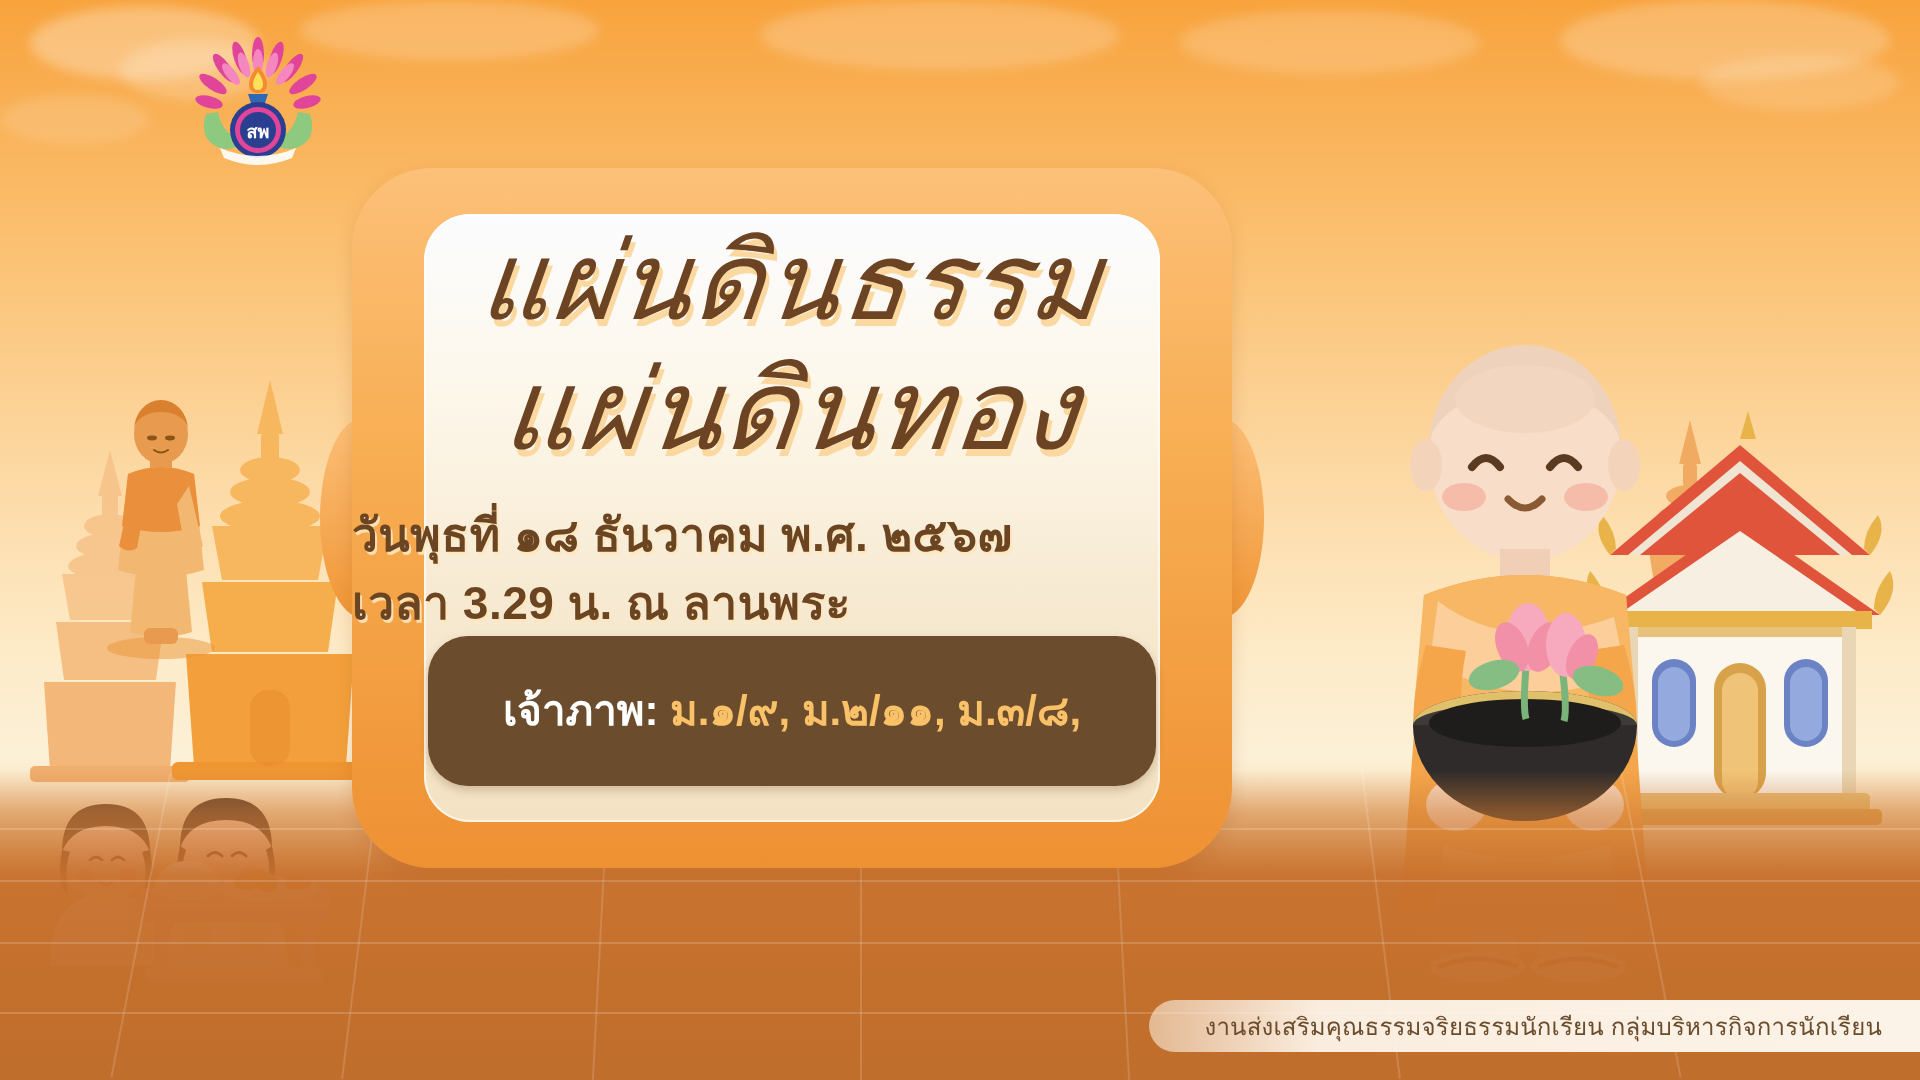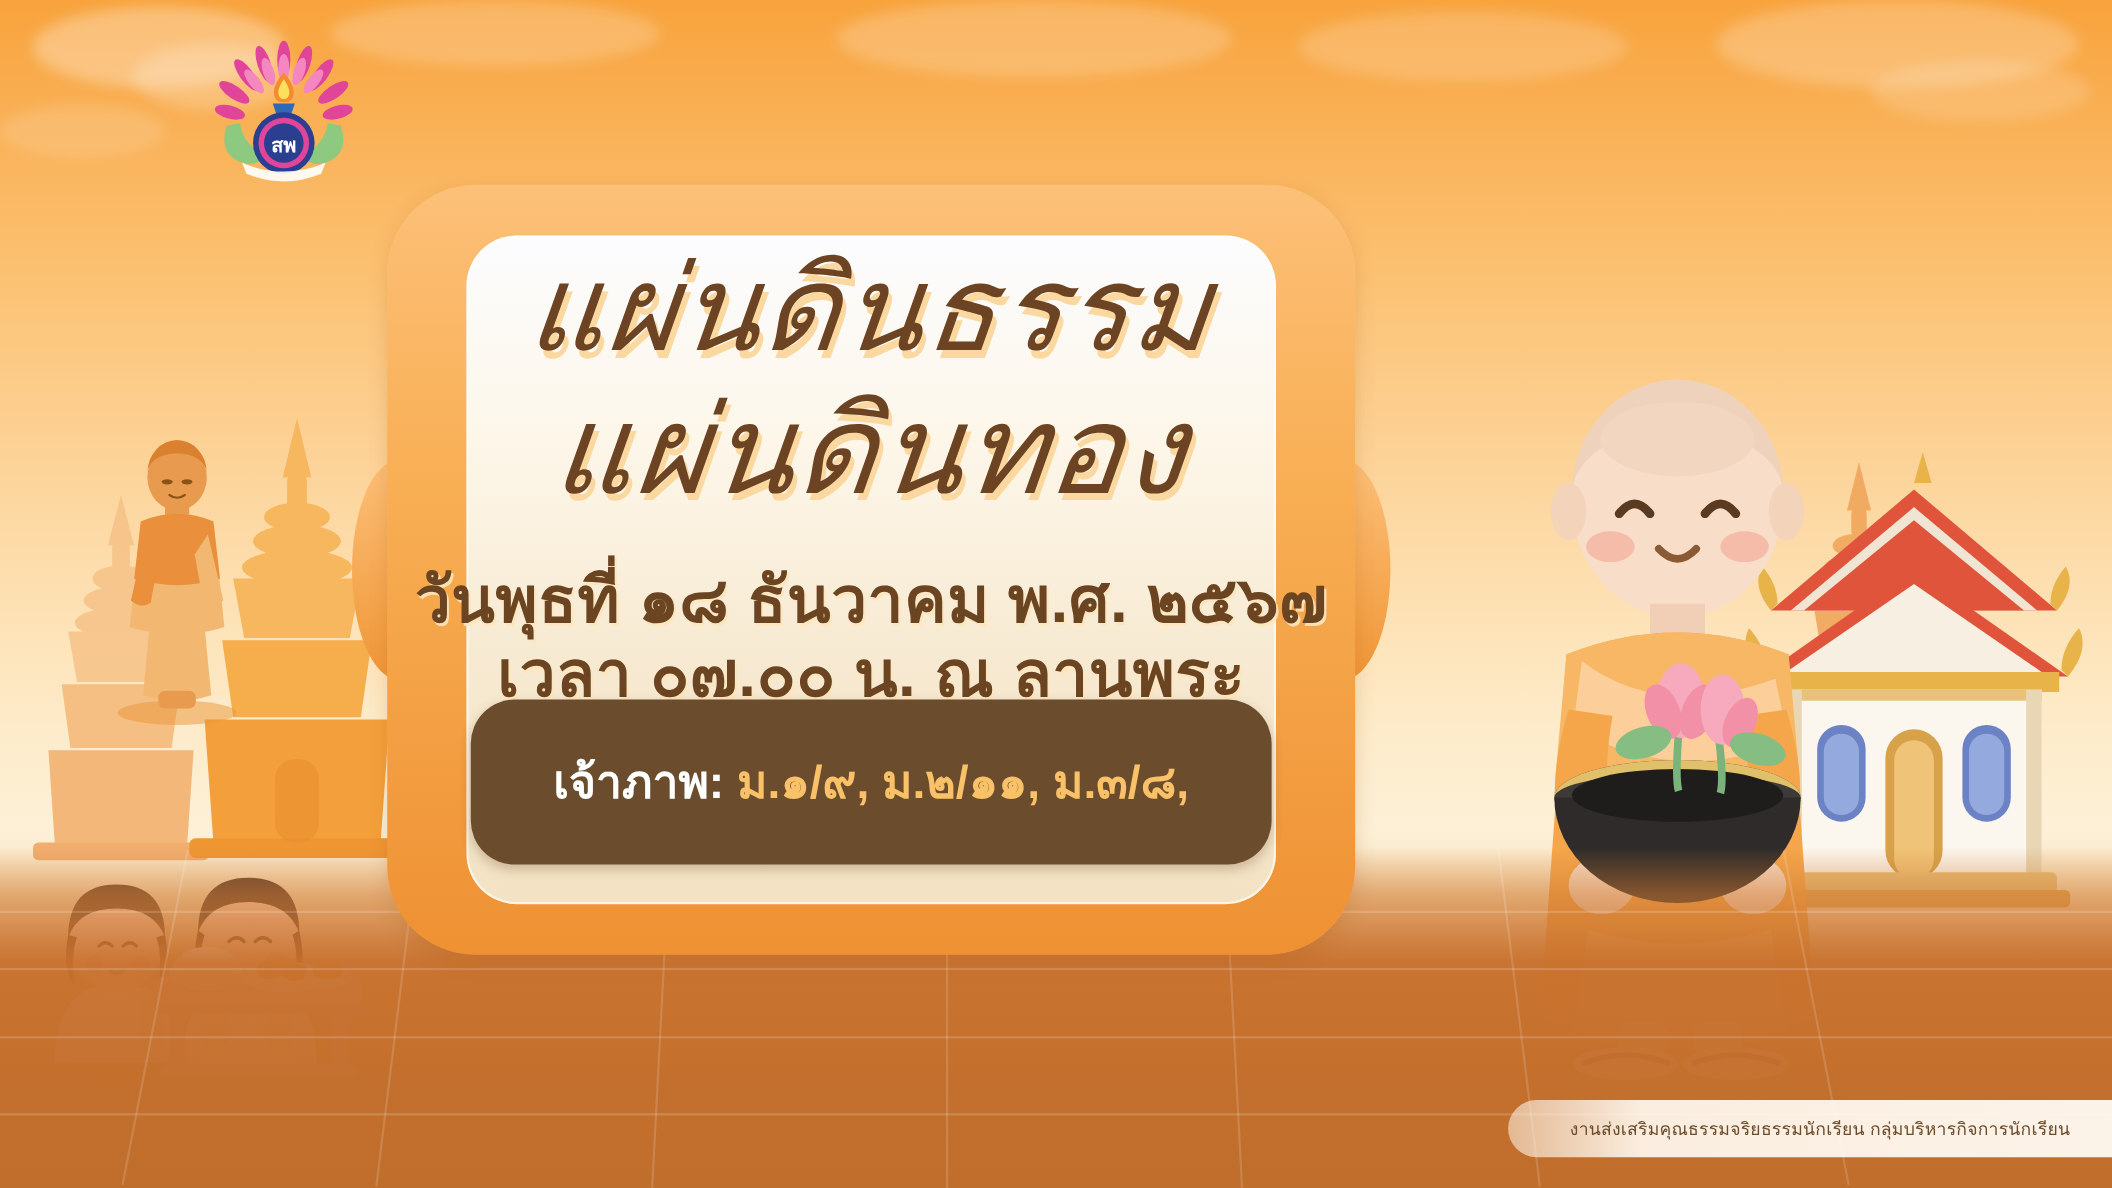--- a/index.html
+++ b/index.html
@@ -76,22 +76,22 @@
   .script-l1,.script-l2{
     font-size:108px;line-height:1.0;font-style:italic;font-weight:400;
     color:#6d4423;
     text-shadow:4px 7px 0 rgba(250,214,155,.95);
     letter-spacing:2px;
     transform:skewX(-6deg);
   }
   .script-l2{margin-top:18px;font-size:112px;}
 
   .date-line,.time-line{
-    position:absolute;left:0;right:0;text-align:center;
-    font-size:58px;font-weight:bold;color:#6b4422;
+    position:absolute;left:0;right:0;text-align:left;
+    font-size:46px;font-weight:bold;color:#6b4422;
     text-shadow:2px 3px 0 rgba(253,229,190,.9);
     letter-spacing:.5px;
   }
   .date-line{top:330px;}
   .time-line{top:398px;}
 
   .host-banner{
     position:absolute;left:76px;right:76px;top:468px;height:150px;
     background:#6b4c2c;border-radius:40px;
     display:flex;flex-direction:row;align-items:center;justify-content:center;
@@ -104,21 +104,21 @@
   .host-values{color:#f9c168;}
 
   
   .footer-pill{
     position:absolute;right:0;bottom:28px;height:52px;
     padding:0 38px 0 56px;
     background:linear-gradient(90deg,rgba(255,245,230,.55),rgba(255,248,238,.92) 22%,rgba(255,250,242,.95));
     border-radius:26px 0 0 26px;
     display:flex;align-items:center;
   }
-  .footer-pill span{font-size:16px;color:#6b4c2c;letter-spacing:.2px;}
+  .footer-pill span{font-size:24px;color:#6b4c2c;letter-spacing:.2px;}
 
   
   .pagoda{position:absolute;}
   .pg-a{left:10px;bottom:300px;}
   .pg-b{left:150px;bottom:300px;}
   .buddha{position:absolute;left:86px;bottom:420px;}
   .kids{position:absolute;left:20px;bottom:100px;}
   .table-offer{position:absolute;left:130px;bottom:92px;}
 
   
@@ -415,21 +415,21 @@
     <div class="scallop sc-r"></div>
     <div class="plaque-shape"></div>
     <div class="plaque-inner"></div>
 
     <div class="title-script">
       <div class="script-l1">แผ่นดินธรรม</div>
       <div class="script-l2">แผ่นดินทอง</div>
     </div>
 
     <div class="date-line">วันพุธที่ ๑๘ ธันวาคม พ.ศ. ๒๕๖๗</div>
-    <div class="time-line">เวลา ๐๗.๐๐ น. ณ ลานพระ</div>
+    <div class="time-line">เวลา 3.29 น. ณ ลานพระ</div>
 
     <div class="host-banner">
       <div class="host-l1">
         <span class="host-label">เจ้าภาพ:</span>
         <span class="host-values">ม.๑/๙, ม.๒/๑๑, ม.๓/๘,</span>
       </div>
     </div>
   </div>
 
   <div class="footer-pill">

